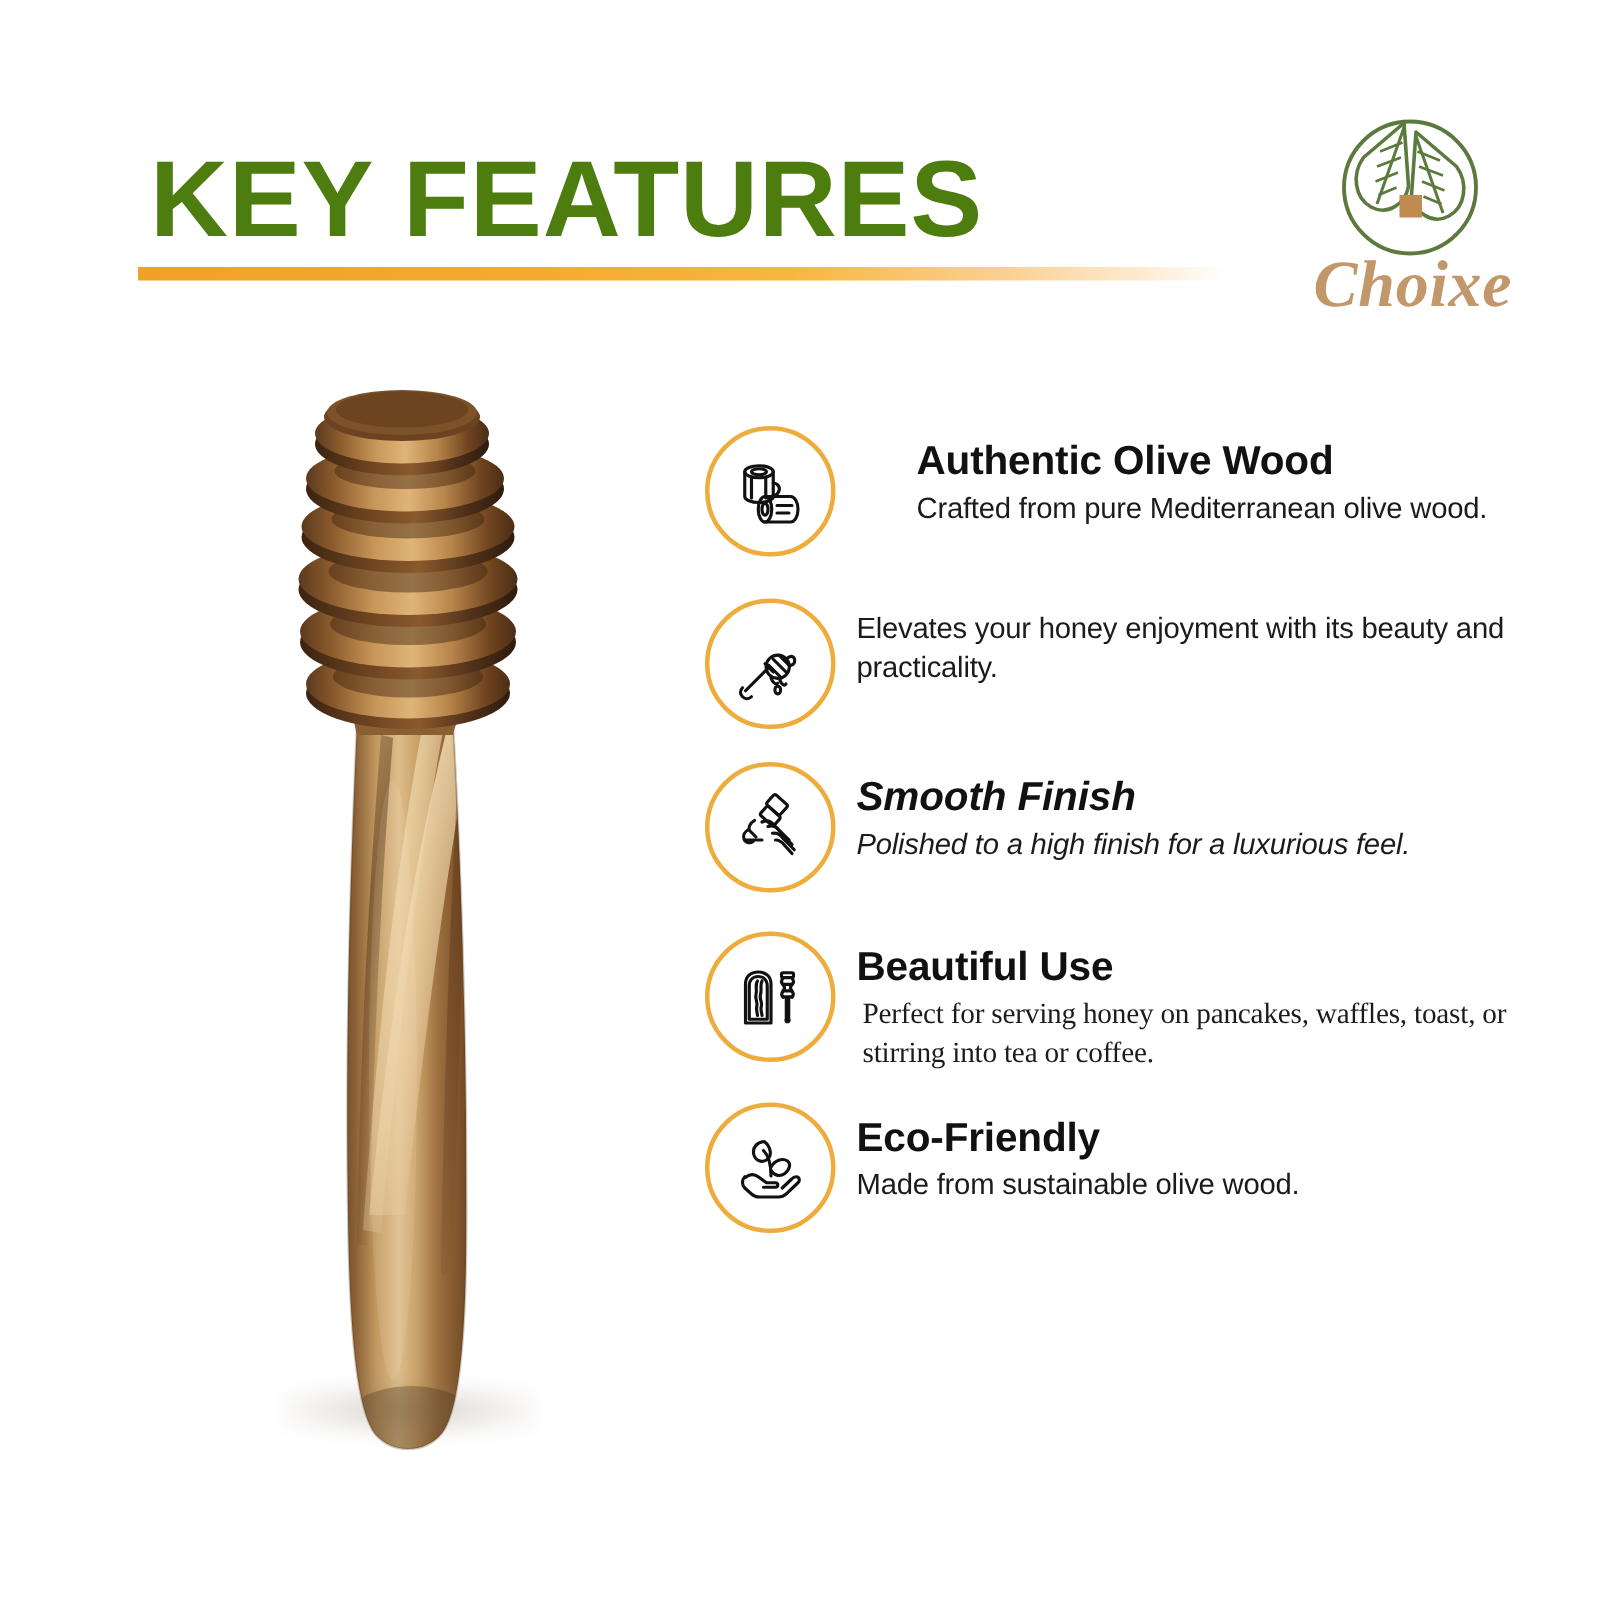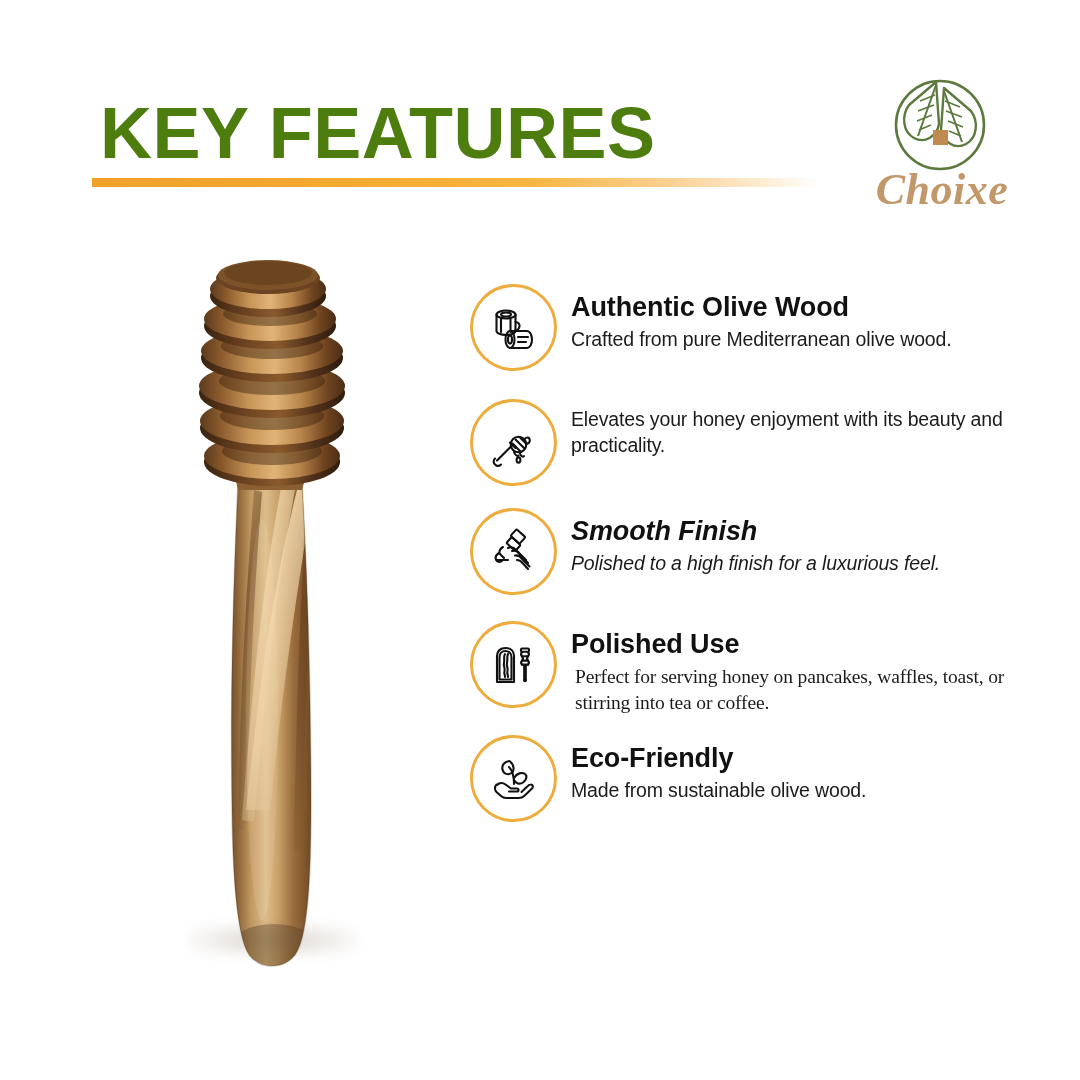--- a/index.html
+++ b/index.html
@@ -136,21 +136,21 @@
   .feature-desc {
     font-size: 19.5px;
     font-weight: 400;
     color: #1b1b1b;
     line-height: 1.32;
     letter-spacing: -0.15px;
     max-width: 432px;
   }
 
   
-  .feature.f1 { margin-bottom: 28px; }
+  .feature.f1 { margin-bottom: 28px; gap: 40px; }
   .feature.f2 { margin-bottom: 22px; }
   .feature.f3 { margin-bottom: 26px; font-style: italic; }
   .feature.f4 { margin-bottom: 20px; }
   .feature.f5 { margin-bottom: 0; }
   .feature.f2 .feature-title { margin-left: 4px; }
   .feature.f4 .feature-desc { margin-left: 4px; font-family: Liberation Serif, serif; }
 </style>
 </head>
 <body>
 
@@ -341,21 +341,21 @@
           <path d="M20 15 C18.5 18 20 21 19 24 C18 27 20.5 29 19.5 32 C18.8 34.5 20 36 20 38"></path>
           <rect x="33" y="9.5" width="8" height="3.2" rx="1"></rect>
           <path d="M34 13 C32.8 14.5 32.8 16.2 34 17.5 C35.2 18.8 35.2 20.5 34 21.8 C32.9 23 32.9 24.6 34 25.8"></path>
           <path d="M40 13 C41.2 14.5 41.2 16.2 40 17.5 C38.8 18.8 38.8 20.5 40 21.8 C41.1 23 41.1 24.6 40 25.8"></path>
           <path d="M34 17.2 H40 M34 21.6 H40 M34 25.6 H40"></path>
           <path d="M36.2 26 V41 M37.8 26 V41"></path>
           <path d="M36 41 C36 42.6 38 42.6 38 41"></path>
         </svg>
       </div>
       <div class="feature-text">
-        <div class="feature-title">Polished Use</div>
+        <div class="feature-title">Beautiful Use</div>
         <div class="feature-desc">Perfect for serving honey on pancakes, waffles, toast, or stirring into tea or coffee.</div>
       </div>
     </div>
 
     <div class="feature f5">
       <div class="feature-icon">
         <svg width="52" height="52" viewBox="0 0 52 52" fill="none" stroke="#111" stroke-width="2.1" stroke-linecap="round" stroke-linejoin="round">
           <path d="M26 31 C26 24 25 18 21 14"></path>
           <path d="M21.5 8 C16.5 8.5 13.5 12 14.5 16.5 C15.5 21 20 22.5 23.5 20 C26.5 17.8 26.5 12 21.5 8 Z"></path>
           <path d="M26 25 C29 20 34 19 37 21 C39.5 22.7 38.5 27 35 29.5 C31.8 31.8 27.5 30.5 26 27"></path>

